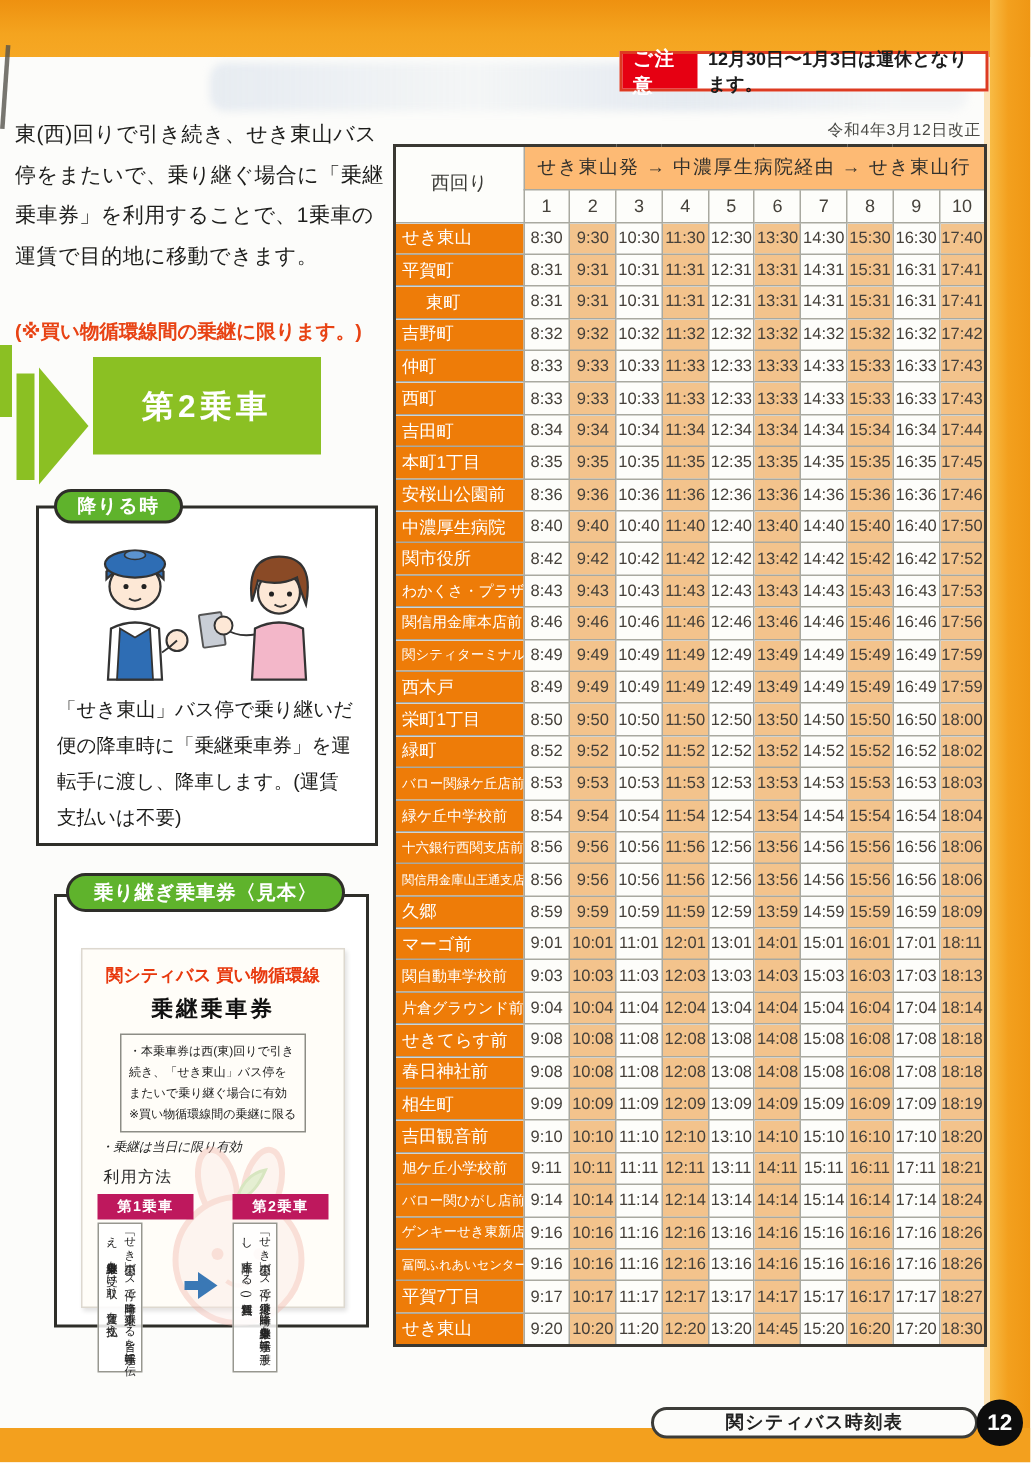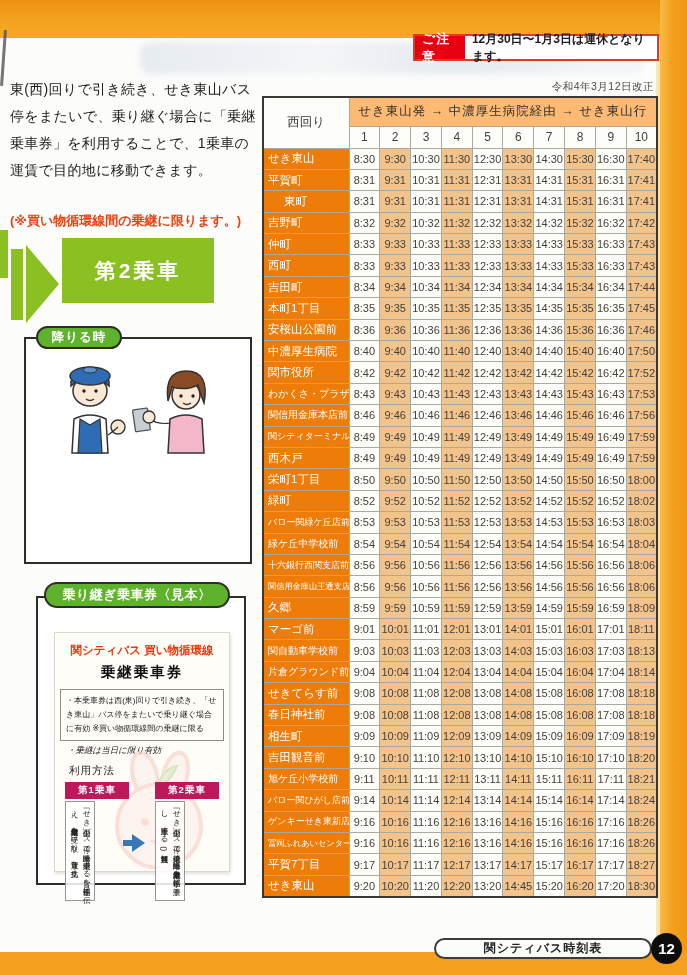--- a/index.html
+++ b/index.html
@@ -47,21 +47,21 @@
   .alight-badge { position:absolute; left:36px; top:326px; width:86px; height:23px; font-size:12.5px; letter-spacing:1px; z-index:3; }
   .alight-illust { position:absolute; left:8px; top:14px; width:204px; height:104px; }
   .alight-caption { position:absolute; left:12px; top:122px; width:200px; font-size:13px; line-height:24px; color:#1d1d1b; }
 
   .ticket-outer { position:absolute; left:36px; top:596px; width:210px; height:289px; background:#fff; border:2px solid #2e2e29; }
   .ticket-badge { position:absolute; left:44px; top:582px; width:186px; height:26px; font-size:13px; letter-spacing:.5px; z-index:3; }
   .ticket { position:absolute; left:16px; top:34px; width:176px; height:240px; background:#fffdf8;
     border:1px solid #ddd8cf; box-shadow:1px 2px 3px rgba(0,0,0,.12); }
   .ticket-brand { margin-top:10px; text-align:center; color:#e8380d; font-weight:bold; font-size:11.5px; }
   .ticket-title { margin-top:5px; text-align:center; color:#111; font-weight:bold; font-size:14.5px; letter-spacing:2px; }
-  .cond-box { margin:7px auto 0; width:164px; border:1px solid #8d8d86; padding:4px 5px; font-size:8px; line-height:1.75; color:#222; }
+  .cond-box { margin:7px auto 0; width:124px; border:1px solid #8d8d86; padding:4px 5px; font-size:8px; line-height:1.75; color:#222; }
   .cond2 { margin:4px 0 0 12px; font-size:8.5px; color:#222;font-style:italic; }
   .usage-title { margin:7px 0 0 14px; font-size:10.5px; color:#222; letter-spacing:1px; }
   .usage { position:relative; margin-top:4px; height:122px; }
   .mascot { position:absolute; left:28px; top:-34px; width:150px; height:150px; opacity:.40; }
   .step-col { position:absolute; top:0; width:64px; }
   .step1 { left:10px; } .step2 { left:100px; }
   .step-head { background:#be185d; color:#fff; font-size:9.5px; font-weight:bold; text-align:center; padding:2px 0; letter-spacing:1px; }
   .step-body { margin-top:2px; border:1px solid #97978f; background:rgba(255,255,255,.85); height:100px;
     writing-mode:vertical-rl; font-size:7.6px; line-height:1.6; padding:3px 2px; color:#222; }
   .step-arrow { position:absolute; left:77px; top:52px; width:0; height:0;
@@ -133,20 +133,21 @@
 
       <circle cx="152" cy="42" r="14" fill="#fde8d6" stroke="#333" stroke-width="1.5"></circle>
       <path d="M134 48 Q130 18 152 18 Q176 18 170 50 Q166 40 164 32 Q152 38 138 34 Q136 42 134 48 Z" fill="#8a4a26" stroke="#333" stroke-width="1.5"></path>
       <circle cx="147" cy="43" r="1.7" fill="#222"></circle>
         <circle cx="159" cy="43" r="1.7" fill="#222"></circle>
       <path d="M149 50 Q153 53 157 50" stroke="#333" stroke-width="1.4" fill="none"></path>
       <path d="M134 100 L136 66 Q152 58 168 66 L170 100 Z" fill="#f3b7c9" stroke="#333" stroke-width="1.5"></path>
       <path d="M136 70 Q124 72 116 66" stroke="#333" stroke-width="1.2" fill="none"></path>
       <circle cx="115" cy="64" r="6" fill="#fde8d6" stroke="#333" stroke-width="1.3"></circle>
     </svg>
+    <div class="alight-caption">「せき東山」バス停で乗り継いだ便の降車時に「乗継乗車券」を運転手に渡し、降車します。(運賃支払いは不要)</div>
   </div>
 
   <div class="ticket-badge badge">乗り継ぎ乗車券〈見本〉</div>
   <div class="ticket-outer">
     <div class="ticket">
       <div class="ticket-brand">関シティバス 買い物循環線</div>
       <div class="ticket-title">乗継乗車券</div>
       <div class="cond-box">・本乗車券は西(東)回りで引き続き、「せき東山」バス停をまたいで乗り継ぐ場合に有効 ※買い物循環線間の乗継に限る</div>
       <div class="cond2">・乗継は当日に限り有効</div>
       <div class="usage-title">利用方法</div>

